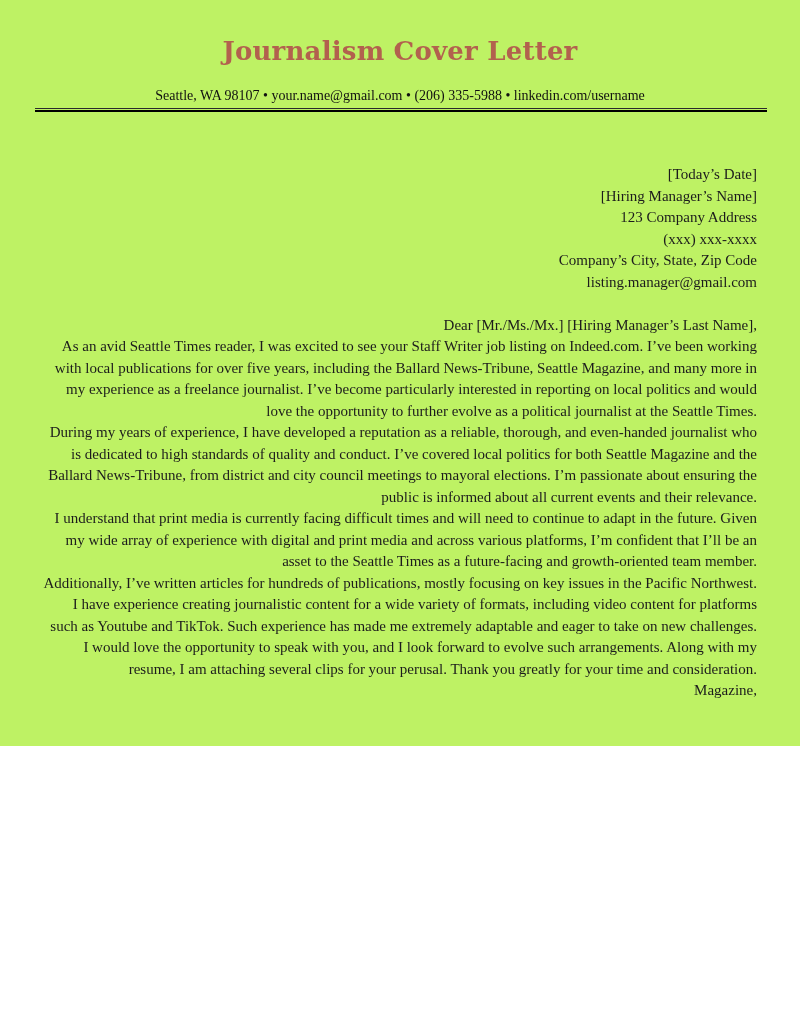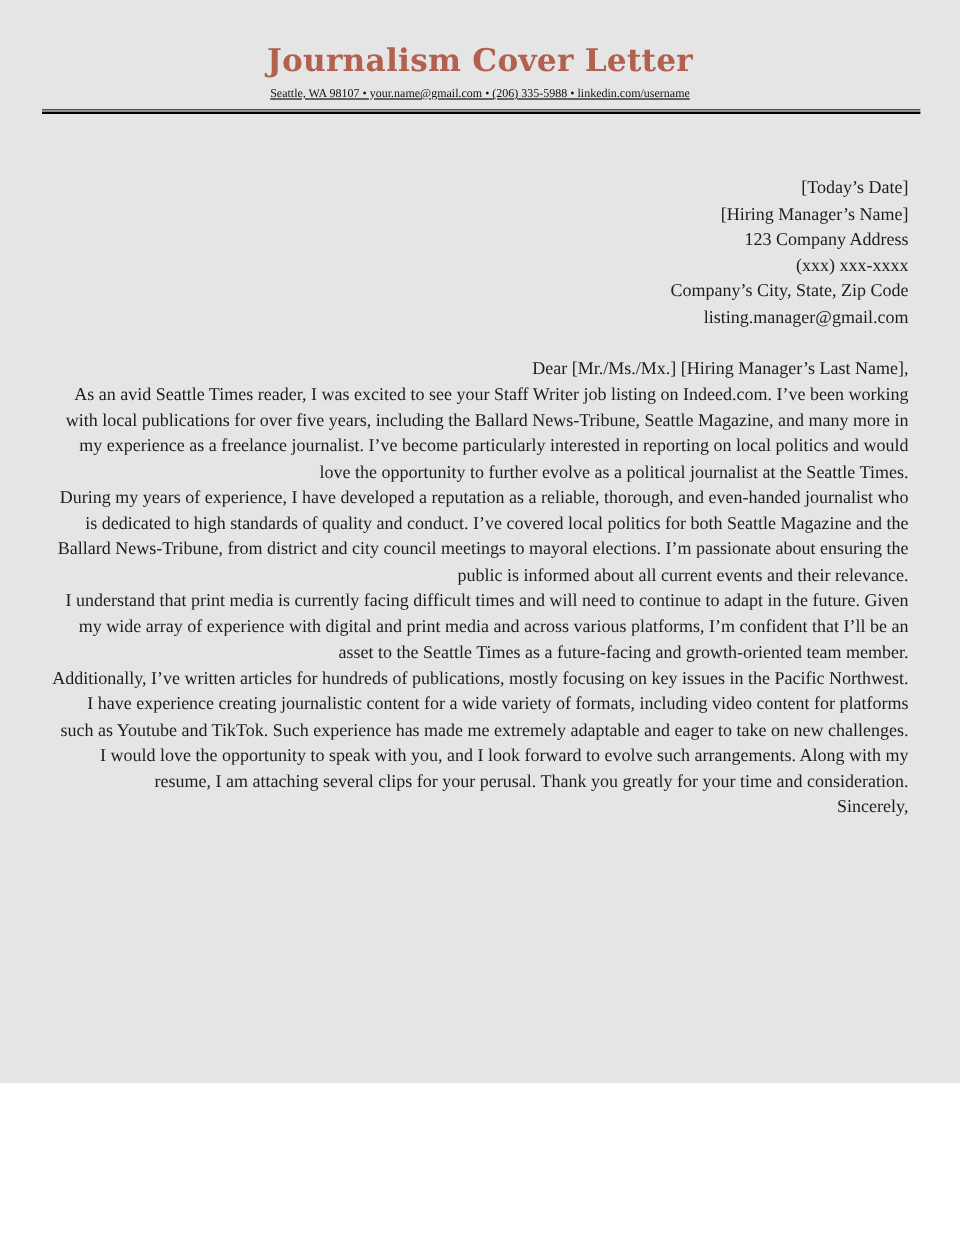--- a/index.html
+++ b/index.html
@@ -3,46 +3,45 @@
 <meta charset="utf-8">
 <style>
   html, body {
     margin: 0;
     padding: 0;
     background: #ffffff;
   }
   .page {
     position: relative;
     width: 800px;
-    height: 903px;
-    background: #e5e5e5;
+    height: 746px;
+    background: #bef264;
     font-family: "Liberation Serif", serif;
     color: #1c1c1c;
     overflow: hidden;
   }
   
   .letterhead {
     text-align: center;
     padding-top: 36px;
   }
   .letterhead h1 {
     margin: 0;
     font-family: "DejaVu Serif", serif;
     font-weight: 700;
     font-size: 26px;
     line-height: 30px;
     color: #b2614e;
     letter-spacing: 0.2px;
   }
   .contact-line {
-    margin-top: 5px;
-    font-size: 10px;
+    margin-top: 22px;
+    font-size: 14px;
     line-height: 16px;
     color: #101010;
-    text-decoration: underline;
   }
   .portfolio-line {
     font-size: 14px;
     line-height: 16px;
     color: #101010;
   }
   .header-rule {
     margin: 4px 33px 0 35px;
     height: 1px;
     border-top: 1px solid #2a2a2a;
@@ -91,17 +90,17 @@
     <p class="para">As an avid Seattle Times reader, I was excited to see your Staff Writer job listing on Indeed.com. I’ve been working with local publications for over five years, including the Ballard News-Tribune, Seattle Magazine, and many more in my experience as a freelance journalist. I’ve become particularly interested in reporting on local politics and would love the opportunity to further evolve as a political journalist at the Seattle Times.</p>
 
     <p class="para">During my years of experience, I have developed a reputation as a reliable, thorough, and even-handed journalist who is dedicated to high standards of quality and conduct. I’ve covered local politics for both Seattle Magazine and the Ballard News-Tribune, from district and city council meetings to mayoral elections. I’m passionate about ensuring the public is informed about all current events and their relevance.</p>
 
     <p class="para">I understand that print media is currently facing difficult times and will need to continue to adapt in the future. Given my wide array of experience with digital and print media and across various platforms, I’m confident that I’ll be an asset to the Seattle Times as a future-facing and growth-oriented team member.</p>
 
     <p class="para">Additionally, I’ve written articles for hundreds of publications, mostly focusing on key issues in the Pacific Northwest. I have experience creating journalistic content for a wide variety of formats, including video content for platforms such as Youtube and TikTok. Such experience has made me extremely adaptable and eager to take on new challenges.</p>
 
     <p class="para">I would love the opportunity to speak with you, and I look forward to evolve such arrangements. Along with my resume, I am attaching several clips for your perusal. Thank you greatly for your time and consideration.</p>
 
-    <p class="closing">Sincerely,</p>
+    <p class="closing">Magazine,</p>
 
 
   </main>
 </div>
 
 </body></html>

